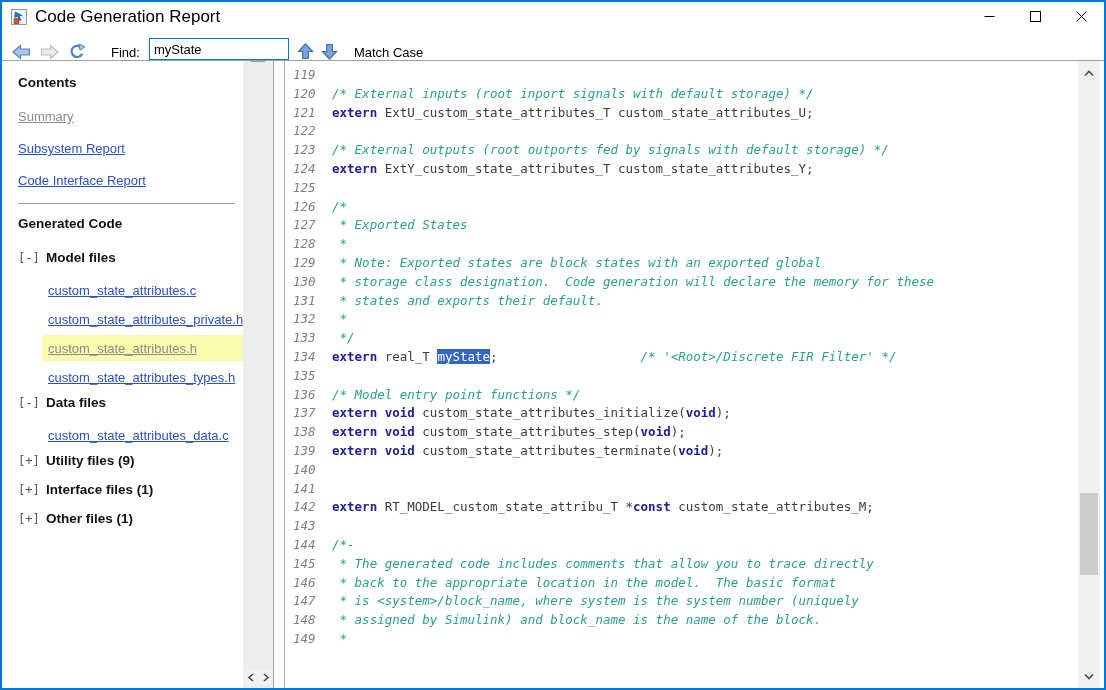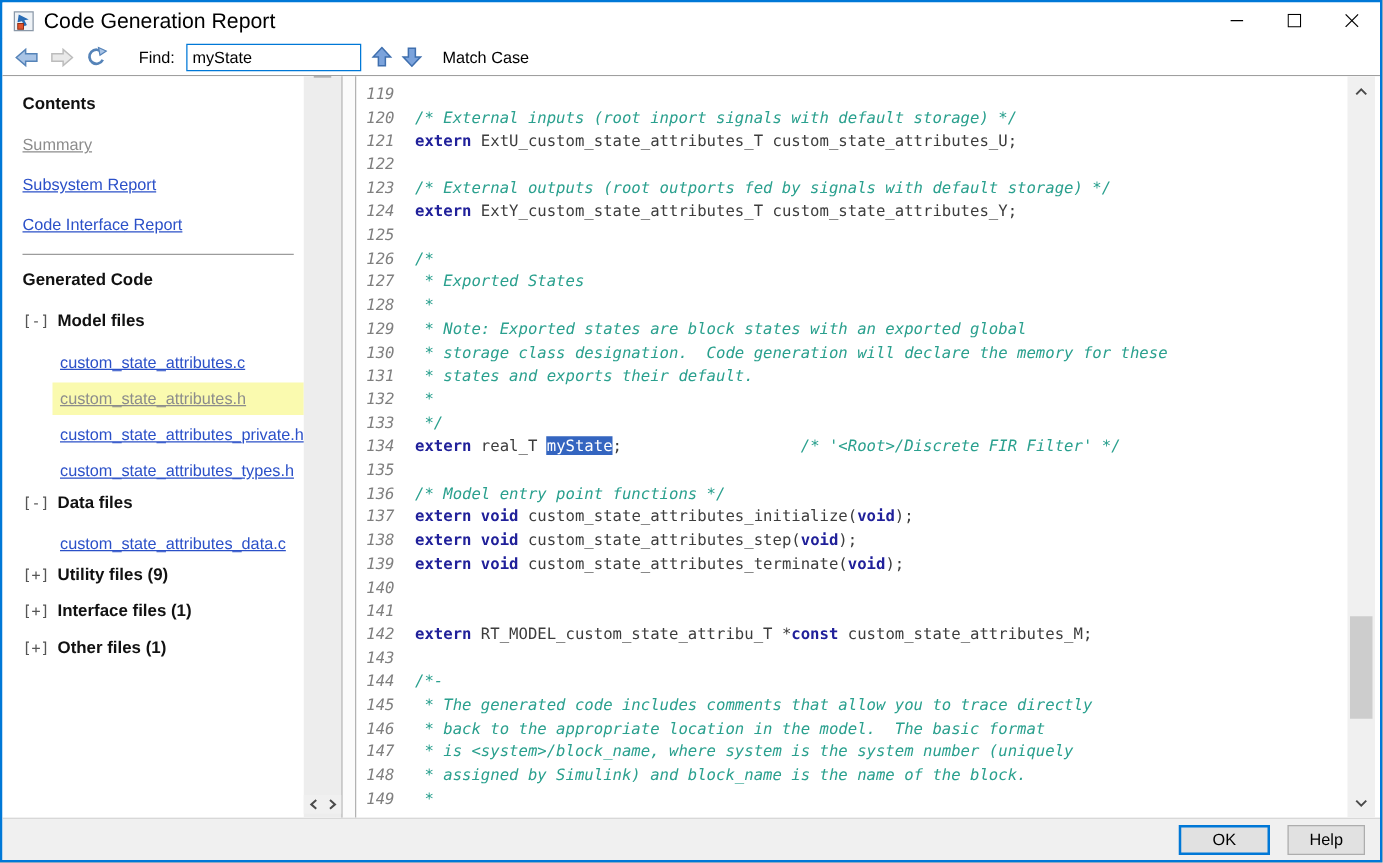--- a/index.html
+++ b/index.html
@@ -15,21 +15,21 @@
   }
 
   
   .titlebar { height: 29px; flex: 0 0 auto; display: flex; align-items: center; background: #fff; }
   .app-icon { width: 18px; height: 18px; margin-left: 8px; flex: none; }
   .title-text { font-size: 17px; color: #000; margin-left: 7px; }
   .win-controls { margin-left: auto; display: flex; height: 100%; }
   .win-btn { width: 46px; height: 100%; display: flex; align-items: center; justify-content: center; }
 
   
-  .toolbar { height: 30px; flex: 0 0 auto; display: flex; align-items: center; border-bottom: 1px solid #9f9f9f; background: #fff; }
+  .toolbar { height: 30px; flex: 0 0 auto; display: flex; align-items: flex-end; border-bottom: 1px solid #9f9f9f; background: #fff; }
   .tb-icon { display: inline-flex; align-items: center; justify-content: center; }
   .tb-back { margin-left: 10px; }
   .tb-forward { margin-left: 9px; }
   .tb-refresh { margin-left: 9px; }
   .tb-label { font-size: 13px; color: #000; }
   .find-label { margin-left: 25px; }
   .find-input {
     margin-left: 9px; width: 140px; height: 22px;
     border: 1px solid #0078d7; font-size: 13px; padding: 0 4px;
     font-family: "Liberation Sans", sans-serif; color:#000; outline: none;
@@ -158,22 +158,22 @@
         <div id="contents-links">
             <div class="contents-item"><span class="sb-link visited">Summary</span></div>
             <div class="contents-item"><span class="sb-link">Subsystem Report</span></div>
             <div class="contents-item"><span class="sb-link">Code Interface Report</span></div>
           </div>
         <hr class="sb-divider">
         <div class="sb-heading gc-heading">Generated Code</div>
         <div id="file-groups">
             <div class="group-row"><span class="expander">[-]</span><span class="group-label">Model files</span></div>
             <div class="file-row"><span class="sb-link">custom_state_attributes.c</span></div>
+            <div class="file-row"><span class="sb-link">custom_state_attributes_private.h</span></div>
             <div class="file-row selected"><span class="sb-link">custom_state_attributes.h</span></div>
-            <div class="file-row"><span class="sb-link">custom_state_attributes_private.h</span></div>
             <div class="file-row"><span class="sb-link">custom_state_attributes_types.h</span></div>
             <div class="group-row"><span class="expander">[-]</span><span class="group-label">Data files</span></div>
             <div class="file-row"><span class="sb-link">custom_state_attributes_data.c</span></div>
             <div class="group-row"><span class="expander">[+]</span><span class="group-label">Utility files (9)</span></div>
             <div class="group-row"><span class="expander">[+]</span><span class="group-label">Interface files (1)</span></div>
             <div class="group-row"><span class="expander">[+]</span><span class="group-label">Other files (1)</span></div>
           </div>
       </div>
       <div class="sidebar-lower">
         <div class="sb-divider2"></div>
@@ -330,18 +330,14 @@
         <div class="v-thumb"></div>
         <span class="v-arrow down">
           <svg width="10" height="7" viewBox="0 0 10 7">
               <polyline points="1,1.5 5,5.5 9,1.5" fill="none" stroke="#4b4b4b" stroke-width="1.6"></polyline>
             </svg>
         </span>
       </div>
     </div>
   </div>
 
-  <div class="footer">
-    <button class="btn btn-ok">OK</button>
-    <button class="btn btn-help">Help</button>
-  </div>
 
 </div>
 
 </body></html>

